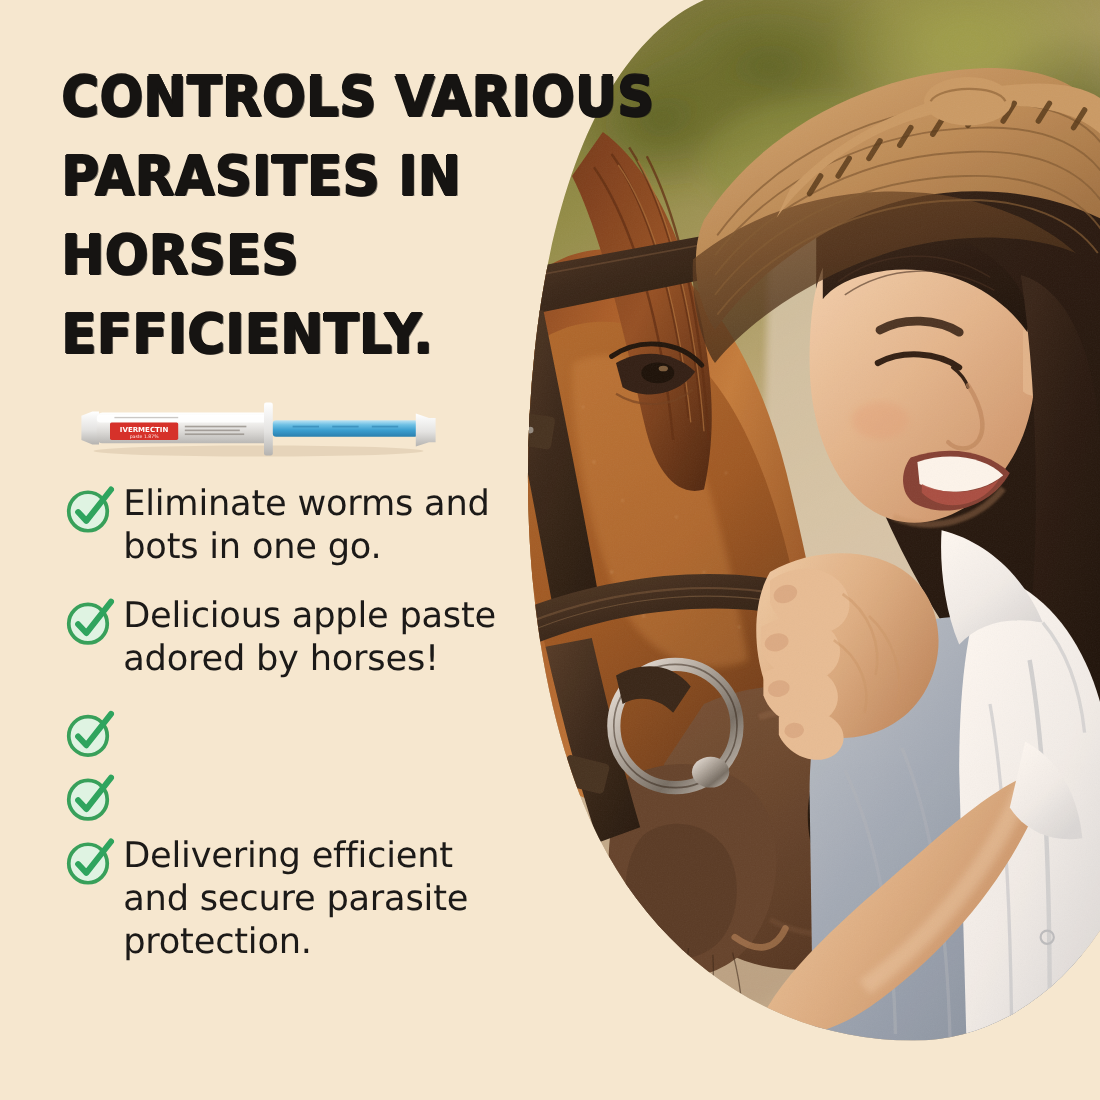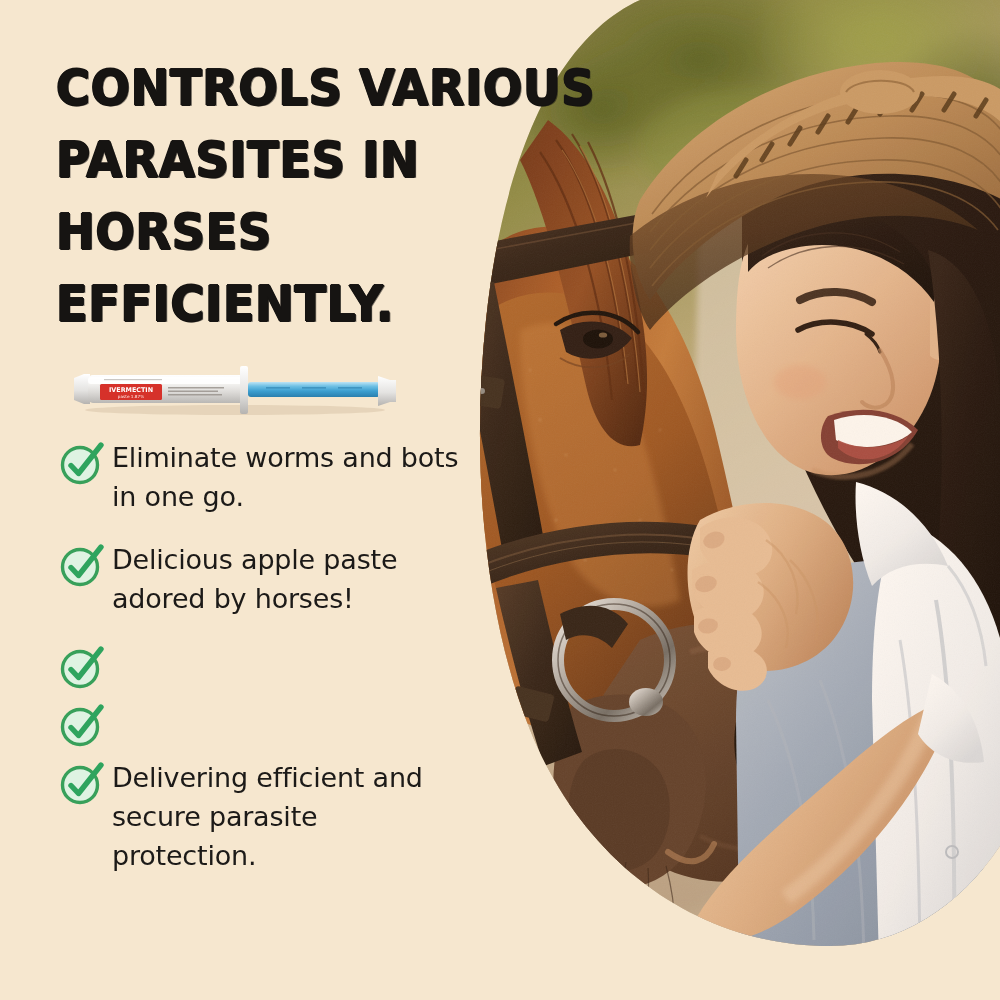--- a/index.html
+++ b/index.html
@@ -38,21 +38,21 @@
   
   .syringe-wrap{position:absolute;left:70px;top:360px;width:330px;height:60px;z-index:6;text-decoration:underline;}
 
   
   .bullets{position:absolute;left:58px;top:438px;width:430px;z-index:6;}
   .bullet{display:flex;align-items:flex-start;margin-bottom:4px;}
   .bullet .ck{flex:0 0 auto;width:46px;height:46px;margin-right:8px;margin-top:2px;}
   .bullet .btxt{
     color:#1c1a18;
     font-family:"DejaVu Sans", sans-serif;
-    font-size:27px;
+    font-size:32px;
     line-height:39px;
     letter-spacing:-0.2px;
     max-width:352px;
   }
   .b-gap-1{margin-bottom:24px;}
   .b-gap-2{margin-bottom:10px;}
 
   
   .photo{
     position:absolute; left:0; top:0; width:1000px; height:1000px;

